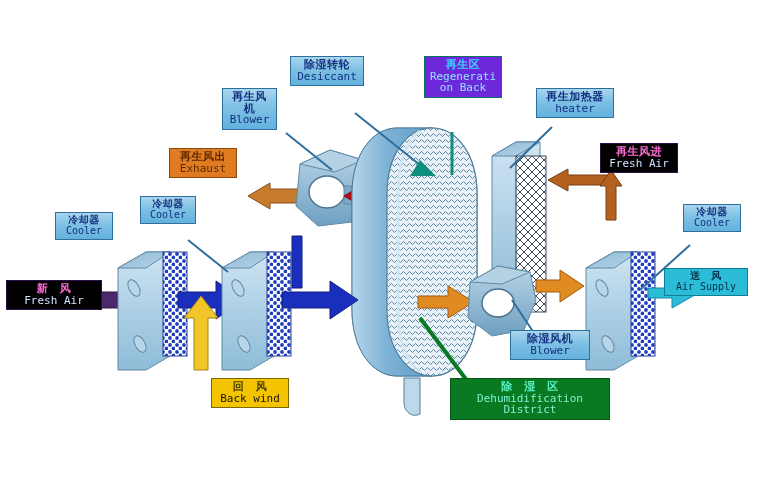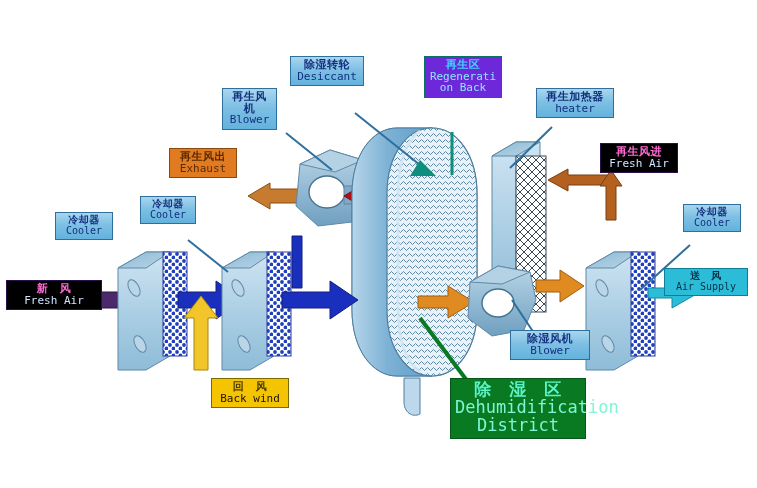--- a/index.html
+++ b/index.html
@@ -265,21 +265,21 @@
   <div class="lbl lbl-purple" style="left:6px;top:280px;width:96px;font-size:11px;">
     <span class="cn">新　风</span>
     <span class="en">Fresh Air</span>
   </div>
 
   <div class="lbl lbl-yellow" style="left:165px;top:378px;width:78px;font-size:11px;margin-left:46px;">
     <span class="cn">回　风</span>
     <span class="en">Back wind</span>
   </div>
 
-  <div class="lbl lbl-darkgreen" style="left:450px;top:378px;width:136px;font-size:17px;text-align:center;">
+  <div class="lbl lbl-darkgreen" style="left:450px;top:378px;width:160px;font-size:11px;text-align:center;">
     <span class="cn">除　湿　区</span>
     <span class="en">Dehumidification</span>
     <span class="en">District</span>
   </div>
 
   <div class="lbl lbl-blue" style="left:510px;top:330px;width:80px;font-size:11px;">
     <span class="cn">除湿风机</span>
     <span class="en">Blower</span>
   </div>
 

